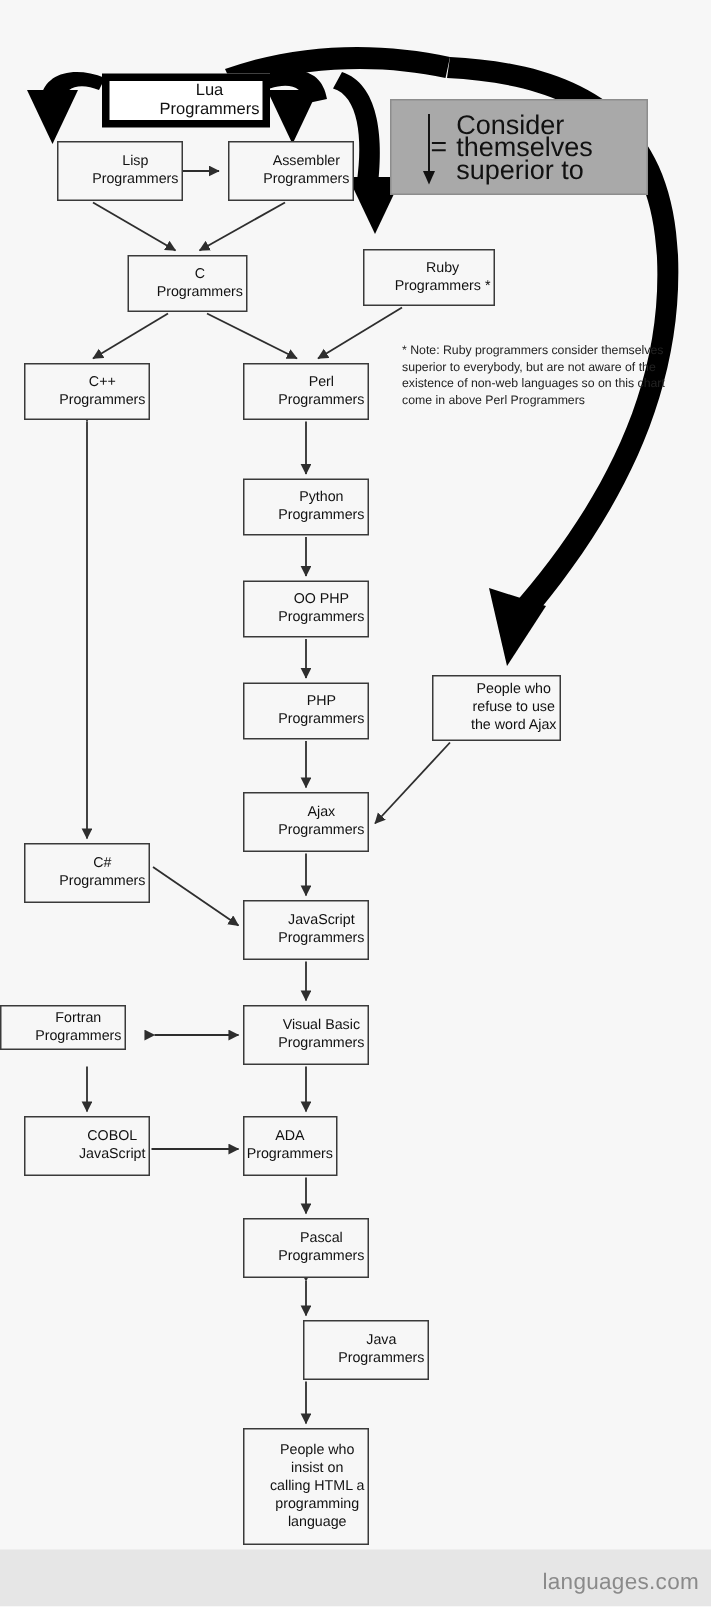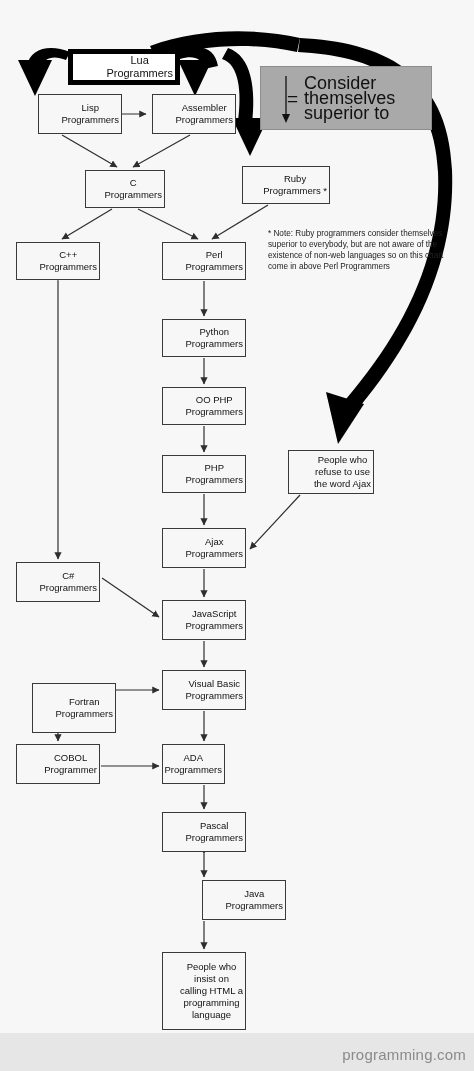--- a/index.html
+++ b/index.html
@@ -248,31 +248,31 @@
 Programmers</span>
       </div>
       <div class="node" style="left: 16px; top: 562px; width: 84px; height: 40px;">
         <span>C#
 Programmers</span>
       </div>
       <div class="node" style="left: 162px; top: 600px; width: 84px; height: 40px;">
         <span>JavaScript
 Programmers</span>
       </div>
-      <div class="node" style="left: 32px; top: 670px; width: 84px; height: 50px; margin-top: 13px;">
+      <div class="node" style="left: 0; top: 670px; width: 84px; height: 30px;">
         <span>Fortran
 Programmers</span>
       </div>
       <div class="node" style="left: 162px; top: 670px; width: 84px; height: 40px;">
         <span>Visual Basic
 Programmers</span>
       </div>
       <div class="node" style="left: 16px; top: 744px; width: 84px; height: 40px;">
         <span>COBOL
-Programmer</span>
+JavaScript</span>
       </div>
       <div class="node" style="left: 162px; top: 744px; width: 63px; height: 40px;">
         <span>ADA
 Programmers</span>
       </div>
       <div class="node" style="left: 162px; top: 812px; width: 84px; height: 40px;">
         <span>Pascal
 Programmers</span>
       </div>
       <div class="node" style="left: 162px; top: 880px; width: 84px; height: 40px; margin-left: 40px;">
@@ -282,15 +282,15 @@
       <div class="node" style="left: 162px; top: 952px; width: 84px; height: 78px;">
         <span>People who
 insist on
 calling HTML a
 programming
 language</span>
       </div>
     </div>
 
   <div class="footer-bar"></div>
-  <div class="footer-text">programming.com</div>
+  <div class="footer-text">languages.com</div>
 
 </div>
 
 </body></html>

